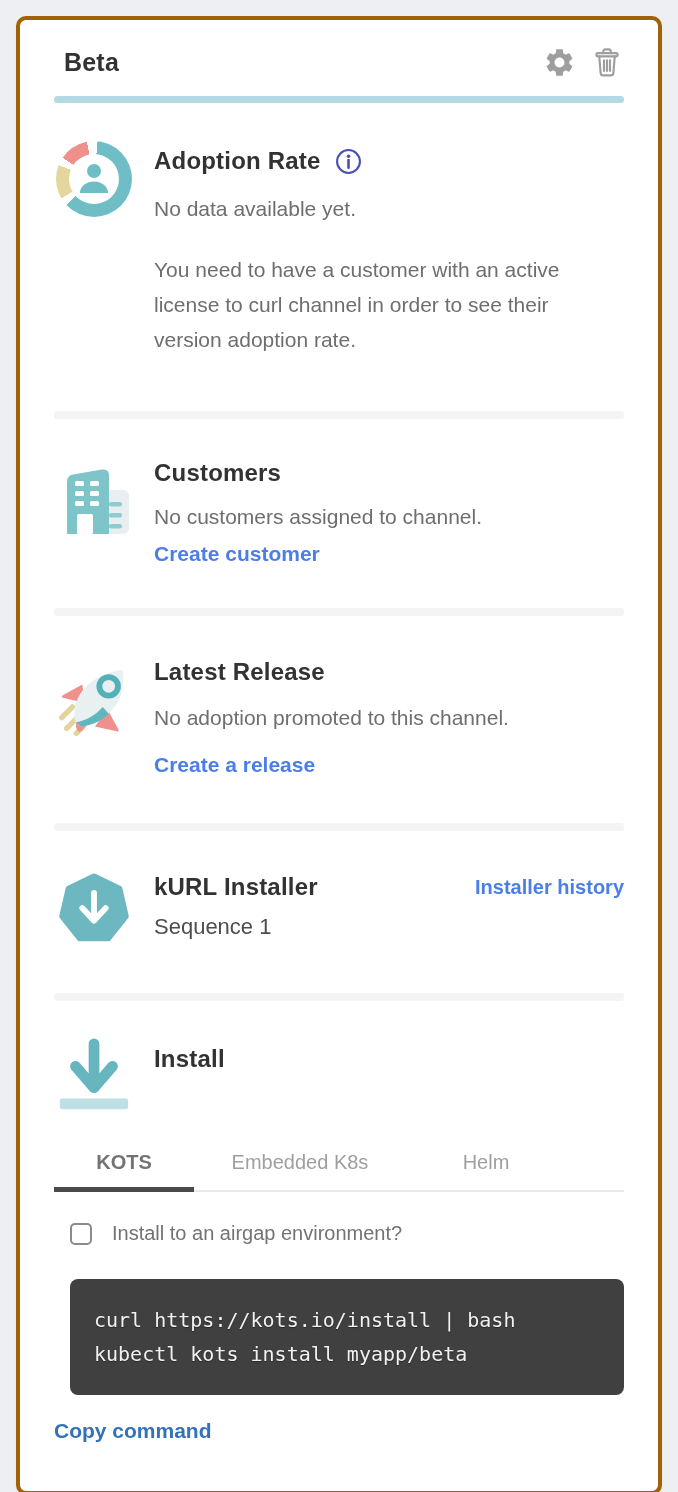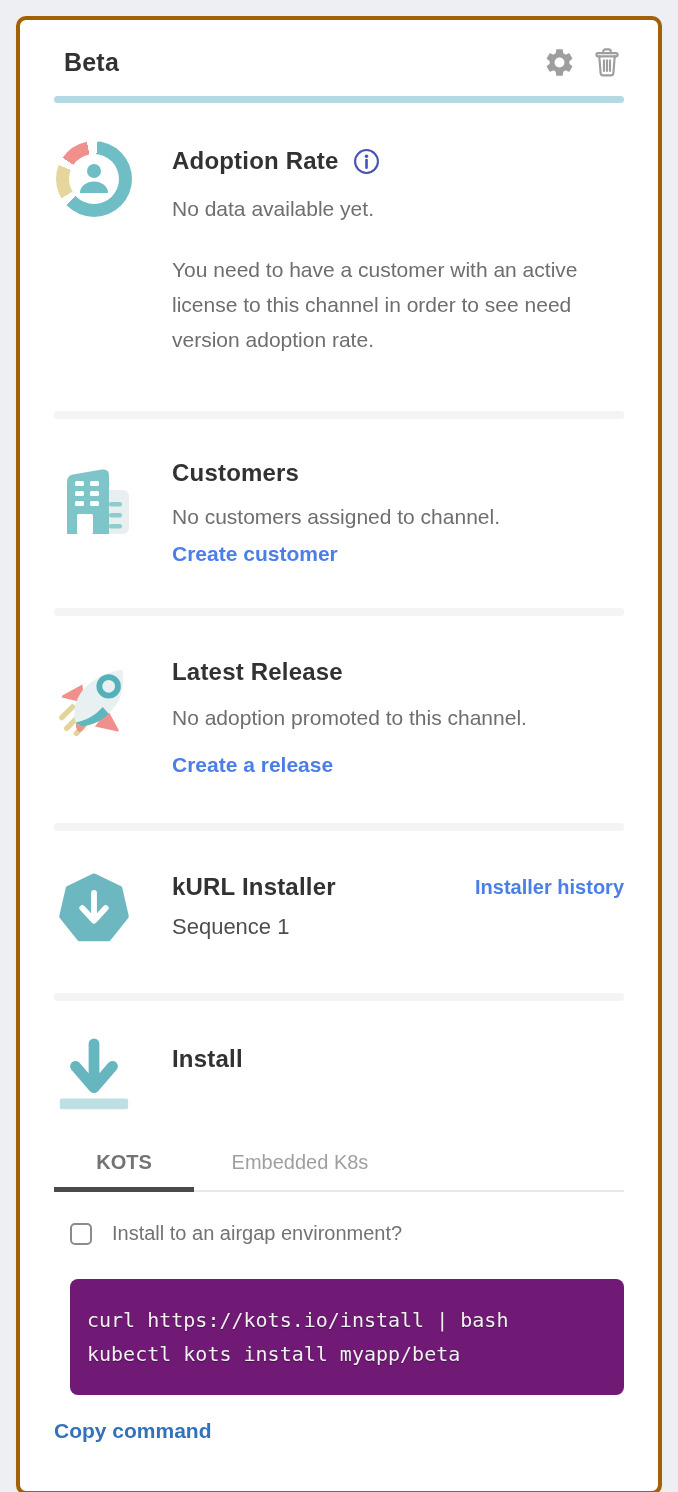--- a/index.html
+++ b/index.html
@@ -18,21 +18,21 @@
     box-shadow: 0 1px 3px rgba(0,0,0,.04);
     padding: 26px 34px 48px 34px;
   }
   
   .card-header { display: flex; align-items: center; justify-content: space-between; }
   .channel-title { font-size: 25px; font-weight: 700; color: #323232; margin-left: 10px; letter-spacing: .2px; }
   .header-icons { display: flex; align-items: center; gap: 16px; margin-right: 2px; }
   .hicon { width: 33px; height: 33px; cursor: pointer; display: inline-flex; }
   .accent-bar { height: 7px; background: #b3d9e3; border-radius: 4px; margin-top: 17px; }
   
-  .section { display: flex; align-items: flex-start; gap: 38px; }
+  .section { display: flex; align-items: flex-start; gap: 20px; }
   .icon-col { width: 80px; flex: 0 0 80px; display: flex; justify-content: center; }
   .txt-col { flex: 1; min-width: 0; }
   .sec-title { font-size: 24px; font-weight: 700; color: #323232; letter-spacing: .2px; }
   .sec-body { font-size: 21px; color: #6e6e6e; line-height: 35px; }
   .divider { height: 8px; background: #f3f4f6; border-radius: 3px; }
   .link { color: #4c7ee8; font-size: 21px; font-weight: 700; text-decoration: none; cursor: pointer; display: inline-block; }
   
   .sec-adoption { padding: 44px 0 54px; }
   .title-row { display: flex; align-items: center; gap: 14px; }
   .empty-line { margin-top: 16px; }
@@ -62,22 +62,22 @@
   .tab { text-align: center; font-size: 20px; color: #9f9f9f; padding: 10px 0 16px; cursor: pointer; position: relative; }
   .tab-kots { width: 140px; color: #737373; font-weight: 700; }
   .tab-kots::after { content:""; position:absolute; left:0; right:0; bottom:-2px; height:5px; background:#4a4a4a; }
   .tab-embedded { width: 212px; }
   .tab-helm { width: 160px; }
   .airgap-row { display: flex; align-items: center; gap: 20px; margin: 30px 0 0 16px; }
   .checkbox { width: 22px; height: 22px; border: 2px solid #8b8b8b; border-radius: 5px; background: #fff; cursor: pointer; flex: 0 0 22px; }
   .airgap-label { font-size: 20px; color: #737373; }
   .code-block {
     margin: 34px 0 0 16px;
-    background: #701a75; border-radius: 8px;
-    padding: 24px 17px; color: #f1f1f1;
+    background: #404040; border-radius: 8px;
+    padding: 24px 24px; color: #f1f1f1;
     font-family: "DejaVu Sans Mono", monospace;
     font-size: 20px; line-height: 34px;
     text-shadow: 0 1px 1px rgba(0,0,0,.4);
     white-space: pre; overflow: hidden;
   }
   .copy-link { margin-top: 24px; color: #3471bb; }
 </style>
 </head>
 <body>
 
@@ -121,21 +121,21 @@
         <span class="sec-title">Adoption Rate</span>
         <span style="display:inline-flex;">
           <svg viewBox="0 0 26 26" width="27" height="27" fill="none">
             <circle cx="13" cy="13" r="11" stroke="#4a50b5" stroke-width="2"></circle>
             <circle cx="13" cy="8" r="1.7" fill="#4a50b5"></circle>
             <path d="M13 11.6 V19" stroke="#4a50b5" stroke-width="2.5" stroke-linecap="round"></path>
           </svg>
         </span>
       </div>
       <div class="sec-body empty-line">No data available yet.</div>
-      <div class="sec-body empty-para">You need to have a customer with an active license to this channel in order to see need version adoption rate.</div>
+      <div class="sec-body empty-para">You need to have a customer with an active license to curl channel in order to see their version adoption rate.</div>
     </div>
   </div>
 
   <div class="divider"></div>
 
   
   <div class="section sec-customers">
     <div class="icon-col">
       <span>
         <svg viewBox="0 0 84 84" width="84" height="84">
@@ -229,20 +229,21 @@
       </span>
     </div>
     <div class="txt-col">
       <div class="sec-title">Install</div>
     </div>
   </div>
 
   <div class="tabs">
     <div class="tab tab-kots">KOTS</div>
     <div class="tab tab-embedded">Embedded K8s</div>
+    <div class="tab tab-helm">Helm</div>
   </div>
 
   <div class="airgap-row">
     <span class="checkbox"></span>
     <span class="airgap-label">Install to an airgap environment?</span>
   </div>
 
   <div class="code-block"><div>curl https://kots.io/install | bash</div><div>kubectl kots install myapp/beta</div></div>
 
   <a class="link copy-link">Copy command</a>

